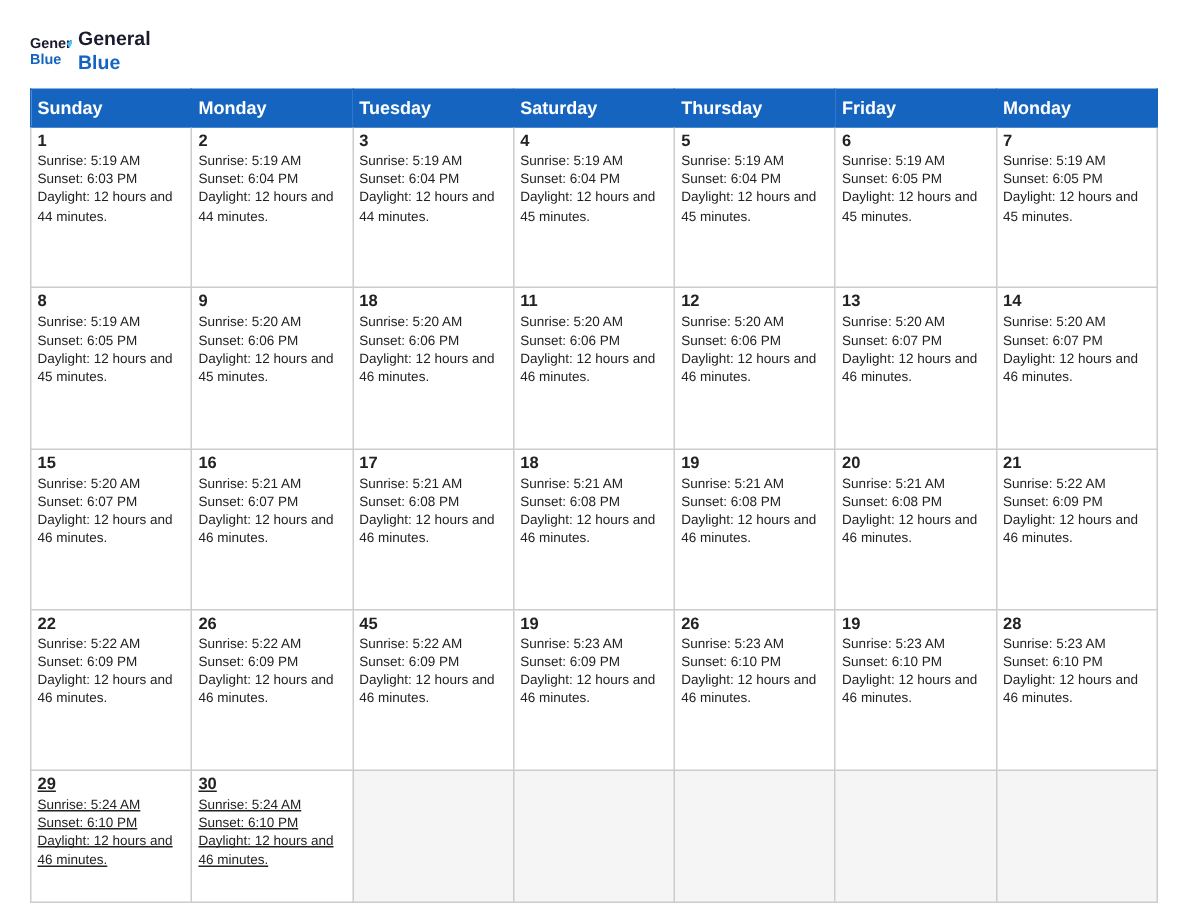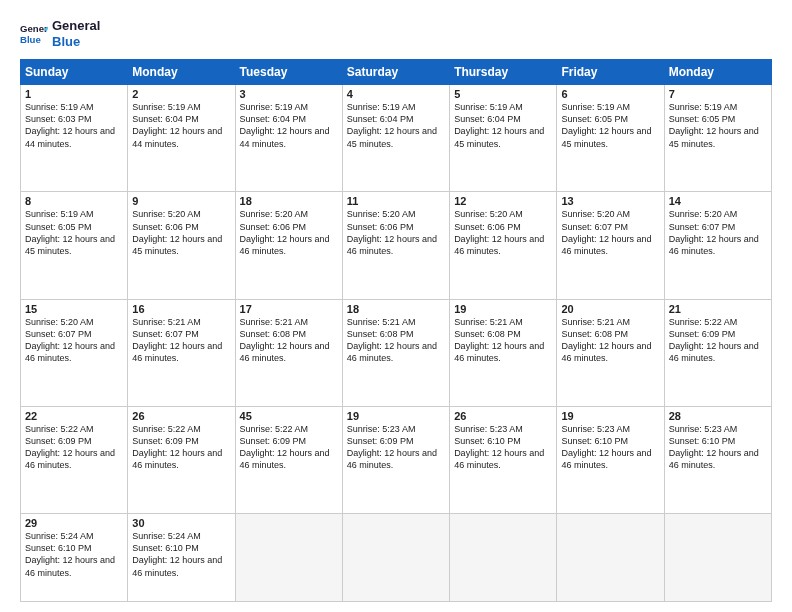--- a/index.html
+++ b/index.html
@@ -66,20 +66,21 @@
       border: 1px solid #ccc;
       vertical-align: top;
       padding: 3px 4px;
       font-size: 9.5px;
       color: #222;
       width: calc(100% / 7);
       height: 88px;
     }
     .calendar tr.last-row td {
       height: 72px;
+      text-decoration: underline;
     }
     .day-num {
       font-size: 11px;
       font-weight: bold;
       margin-bottom: 1px;
       display: block;
     }
     .empty {
       background: #f5f5f5;
     }

